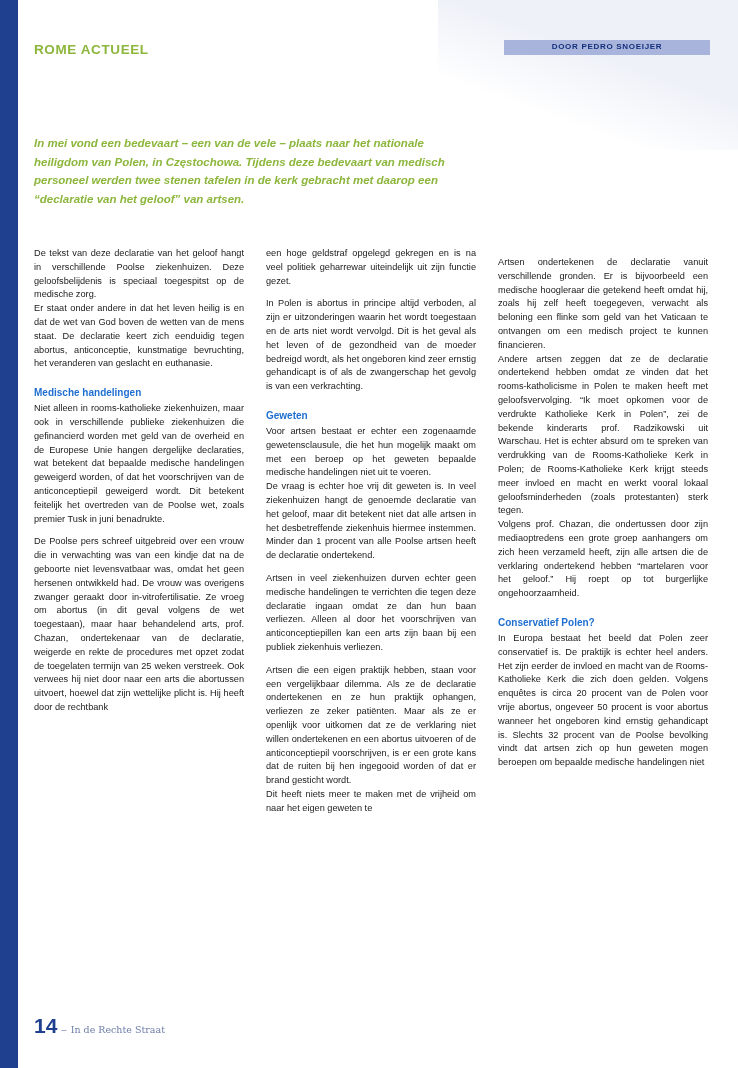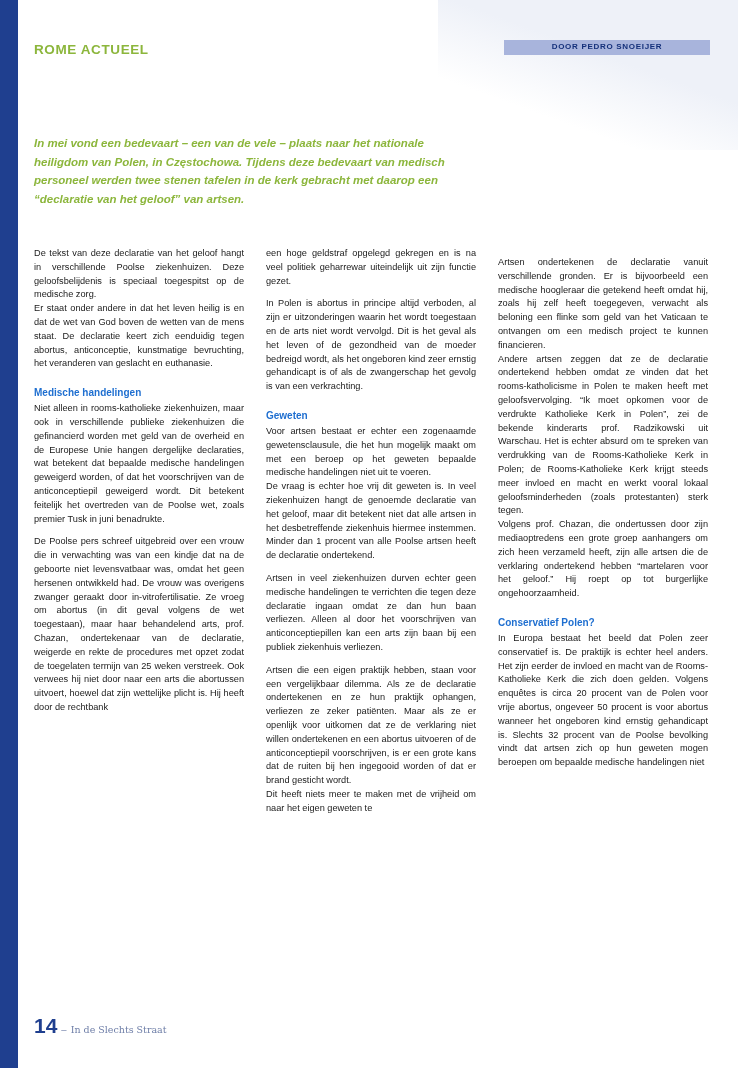--- a/index.html
+++ b/index.html
@@ -210,16 +210,16 @@
         <div class="subhead">Conservatief Polen?</div>
         <p>In Europa bestaat het beeld dat Polen zeer conservatief is. De praktijk is echter heel anders. Het zijn eerder de invloed en macht van de Rooms-Katholieke Kerk die zich doen gelden. Volgens enquêtes is circa 20 procent van de Polen voor vrije abortus, ongeveer 50 procent is voor abortus wanneer het ongeboren kind ernstig gehandicapt is. Slechts 32 procent van de Poolse bevolking vindt dat artsen zich op hun geweten mogen beroepen om bepaalde medische handelingen niet</p>
       </div>
 
     </div>
   </div>
 
   <div class="footer">
     <span class="folio">14</span>
     <span class="footer-dash">–</span>
-    <span class="footer-text">In de Slechts Straat</span>
+    <span class="footer-text">In de Rechte Straat</span>
   </div>
 
 </div>
 
 </body></html>

